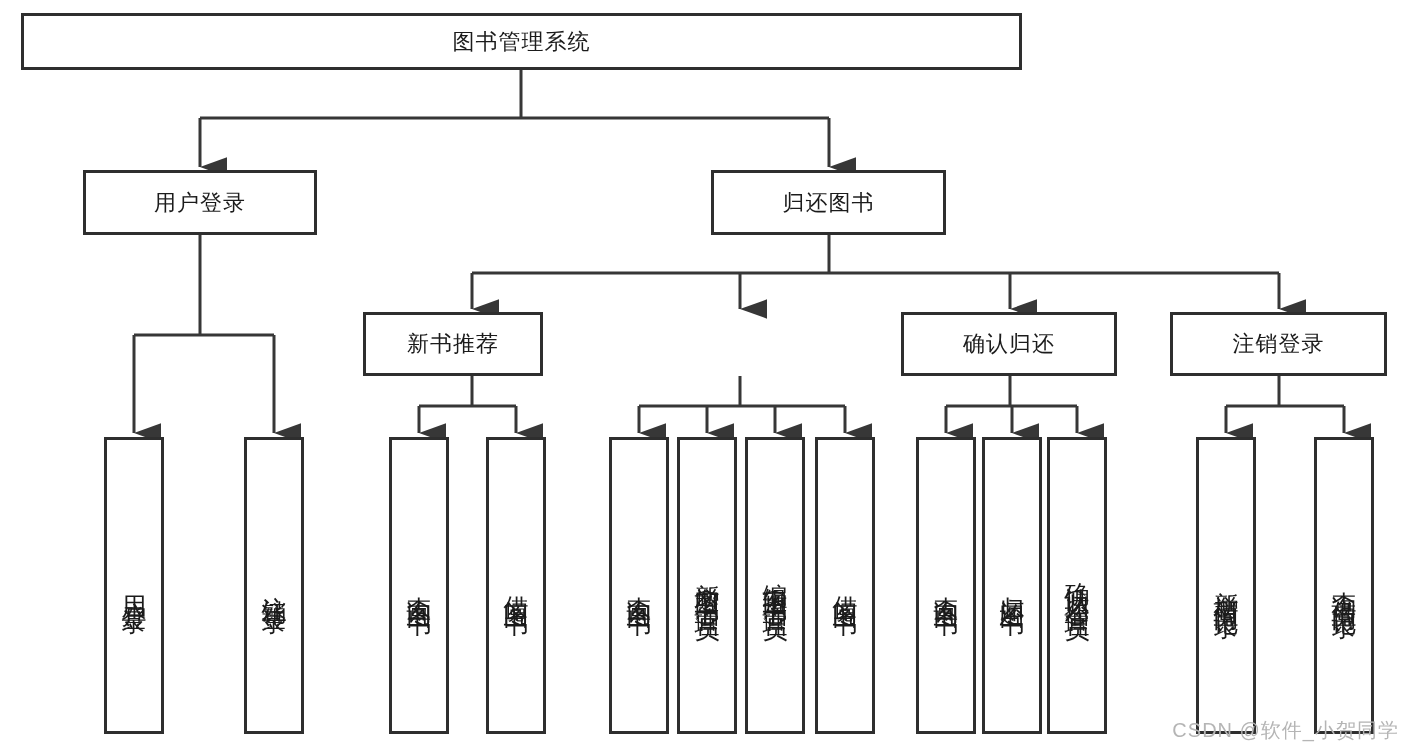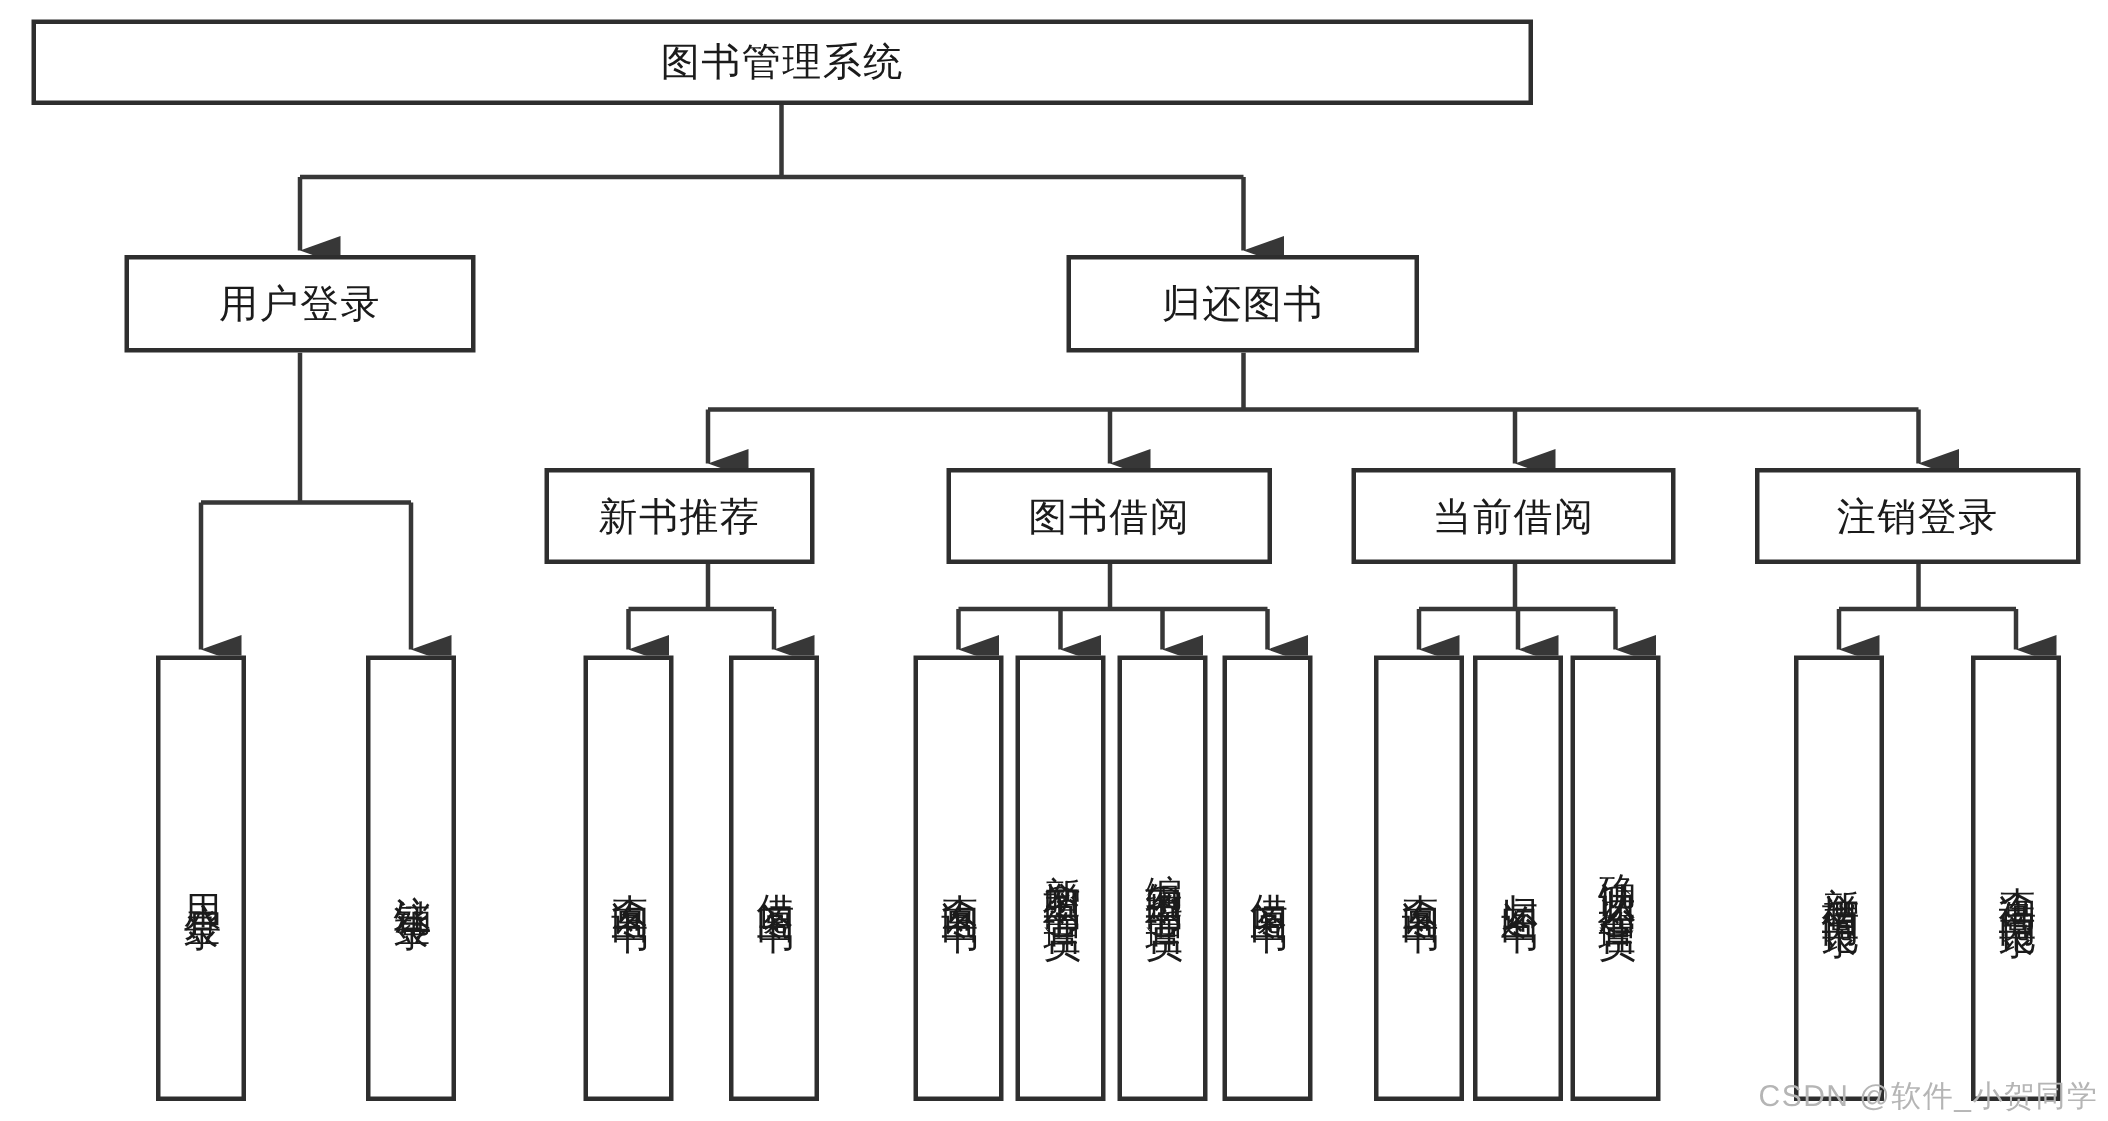--- a/index.html
+++ b/index.html
@@ -25,21 +25,21 @@
   .conn{stroke:var(--line);stroke-width:3;fill:none;}
   .arrowhead{fill:var(--line);}
   .node{
     position:absolute;
     background:var(--bg);
     border:3px solid var(--box-border);
     display:flex;align-items:center;justify-content:center;
     box-sizing:border-box;
     z-index:1;
   }
-  .node-h{font-size:26px;letter-spacing:1px;}
+  .node-h{font-size:22px;letter-spacing:1px;}
   .node-root{width:1001px;height:57px;left:21px;top:13px;}
   .node-l2{width:234px;height:65px;top:170px;}
   .node-l3{width:217px;height:64px;top:312px;}
   .leaf{width:60px;height:297px;top:437px;}
   .leaf span{
     writing-mode:vertical-rl;
     text-orientation:mixed;
     font-size:25px;
     letter-spacing:5px;
     line-height:1;
@@ -108,25 +108,22 @@
   <div class="node node-l2 node-h" style="left:83px;">
     <span>用户登录</span>
   </div>
   <div class="node node-l2 node-h" style="left:711px;width:235px;">
     <span>归还图书</span>
   </div>
 
   <div class="node node-l3 node-h" style="left:363px;width:180px;">
     <span>新书推荐</span>
   </div>
-  <div class="node node-l3 node-h" style="left:631px;">
-    <span>图书借阅</span>
-  </div>
   <div class="node node-l3 node-h" style="left:901px;width:216px;">
-    <span>当前借阅</span>
+    <span>确认归还</span>
   </div>
   <div class="node node-l3 node-h" style="left:1170px;">
     <span>注销登录</span>
   </div>
 
   <div class="node leaf" style="left:104px;">
     <span>用户登录</span>
   </div>
   <div class="node leaf" style="left:244px;">
     <span>注销登录</span>

